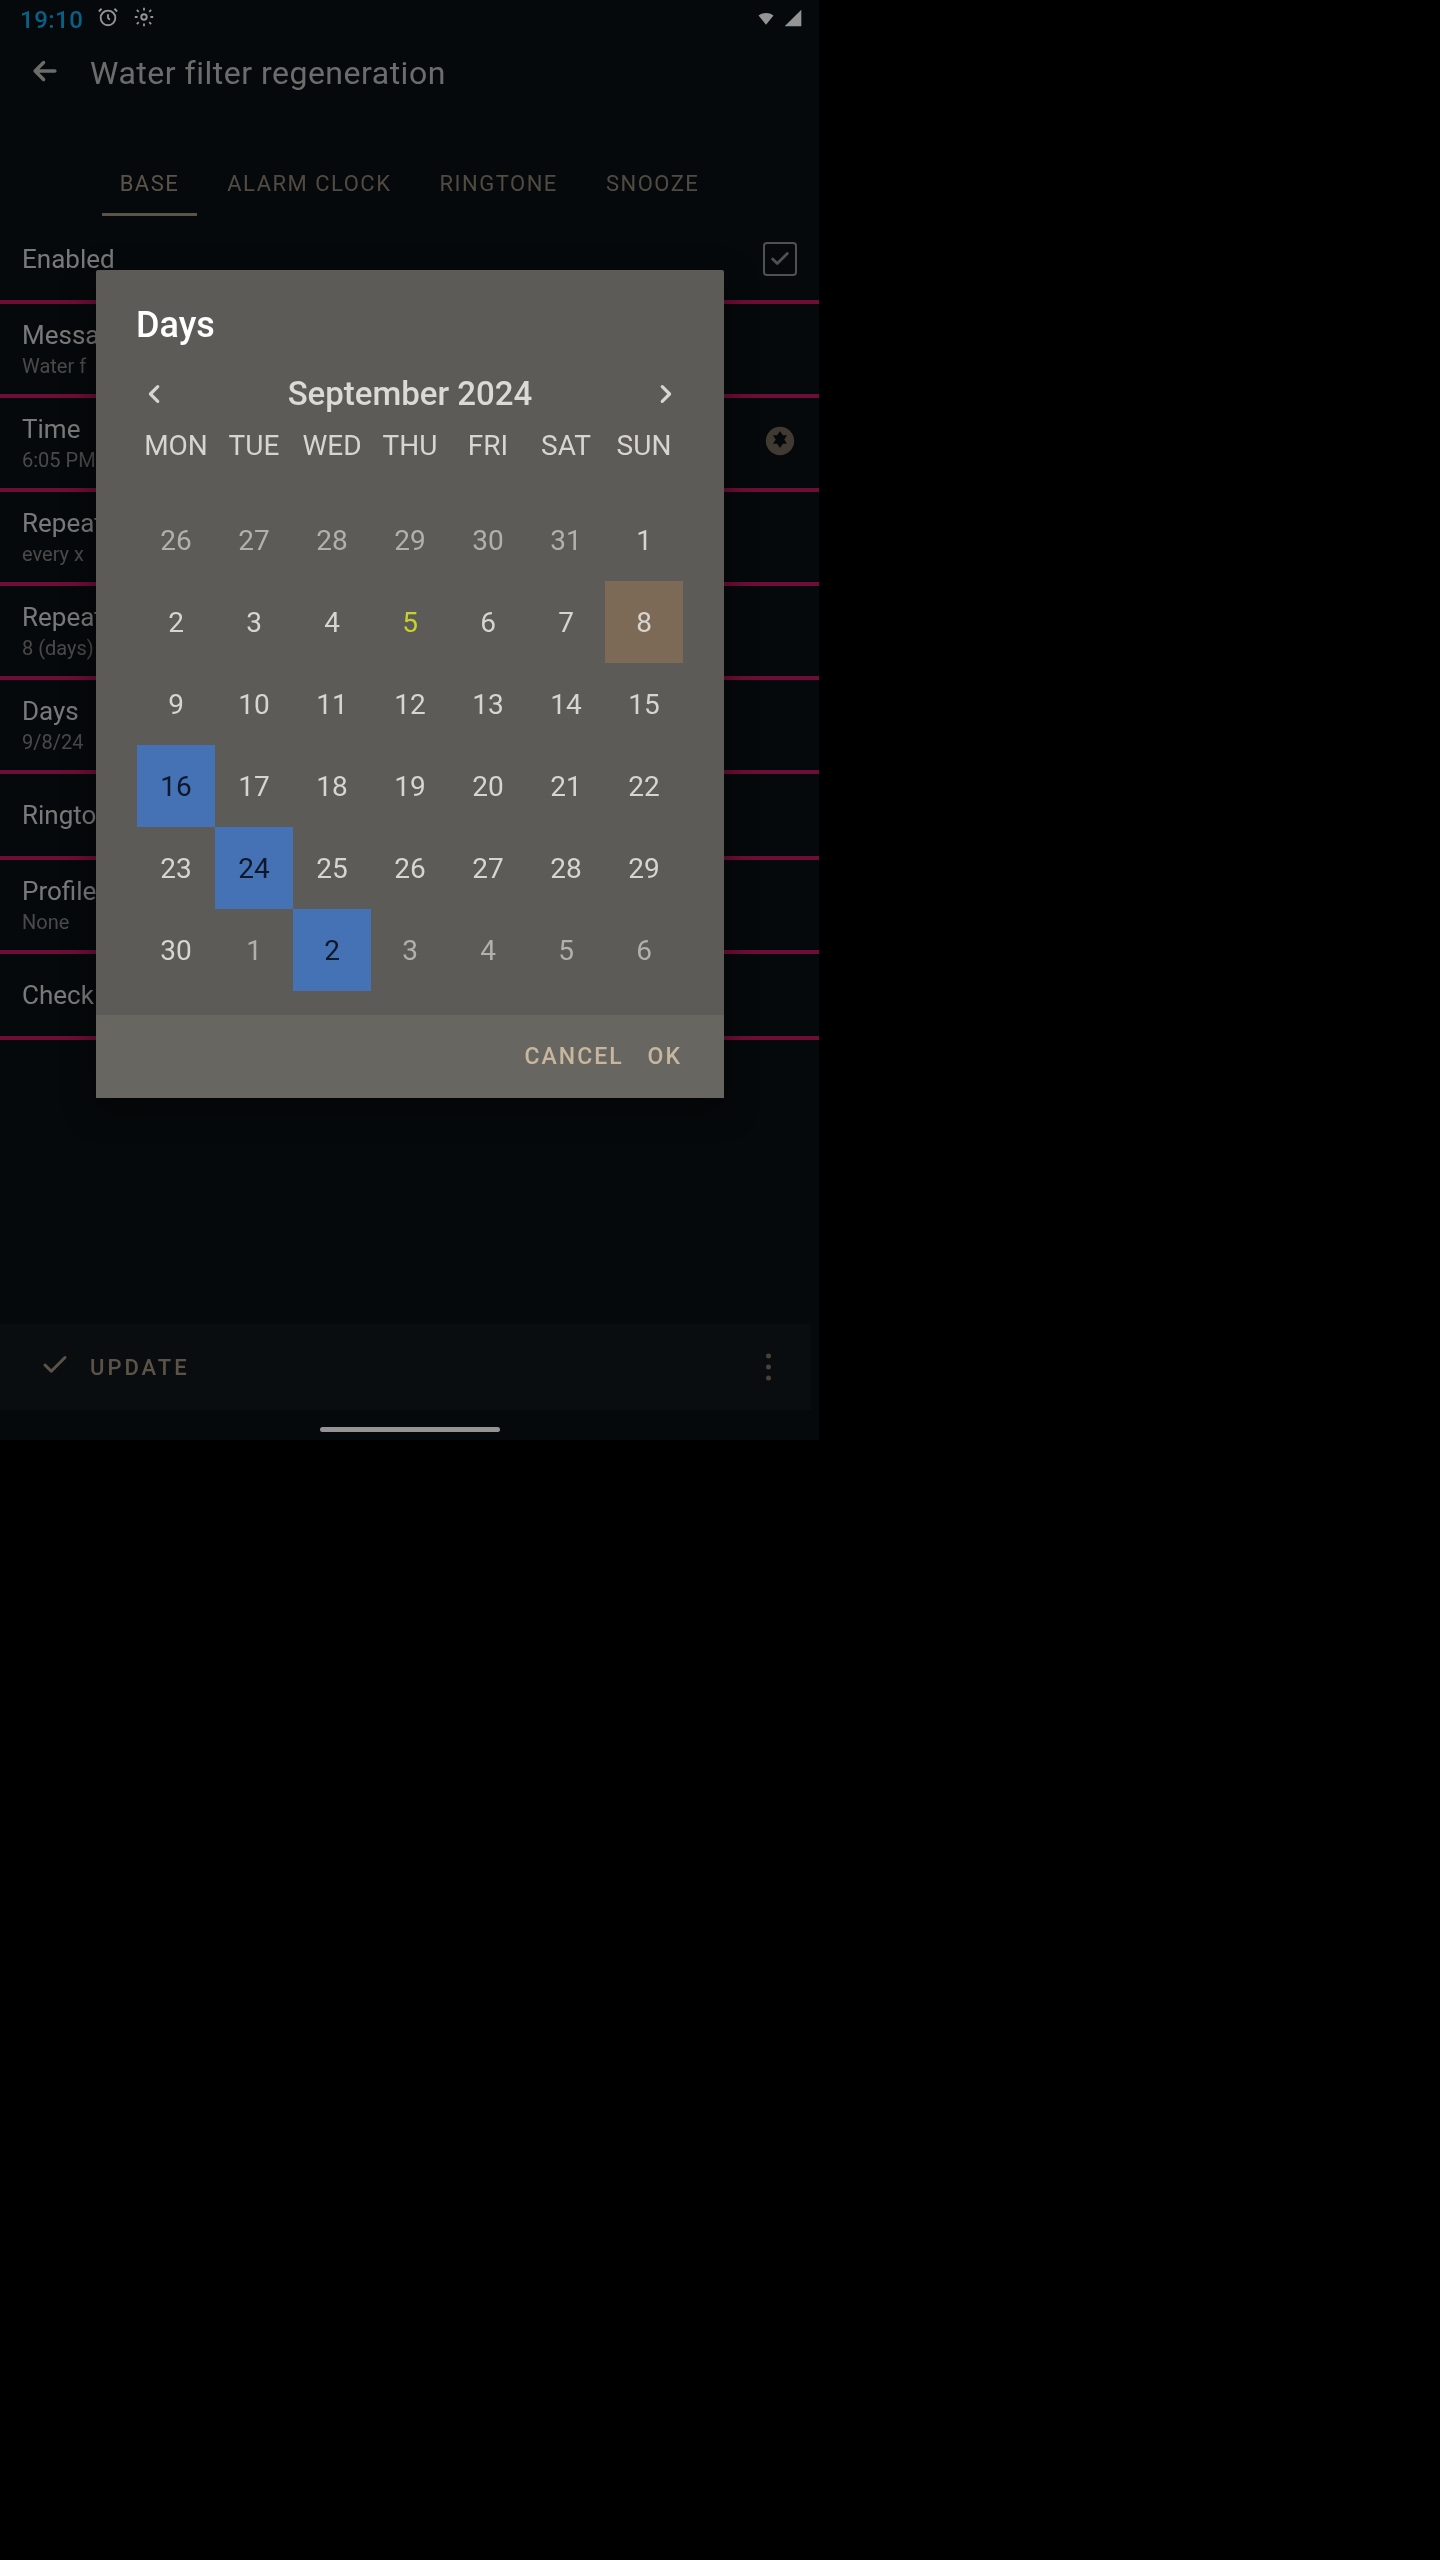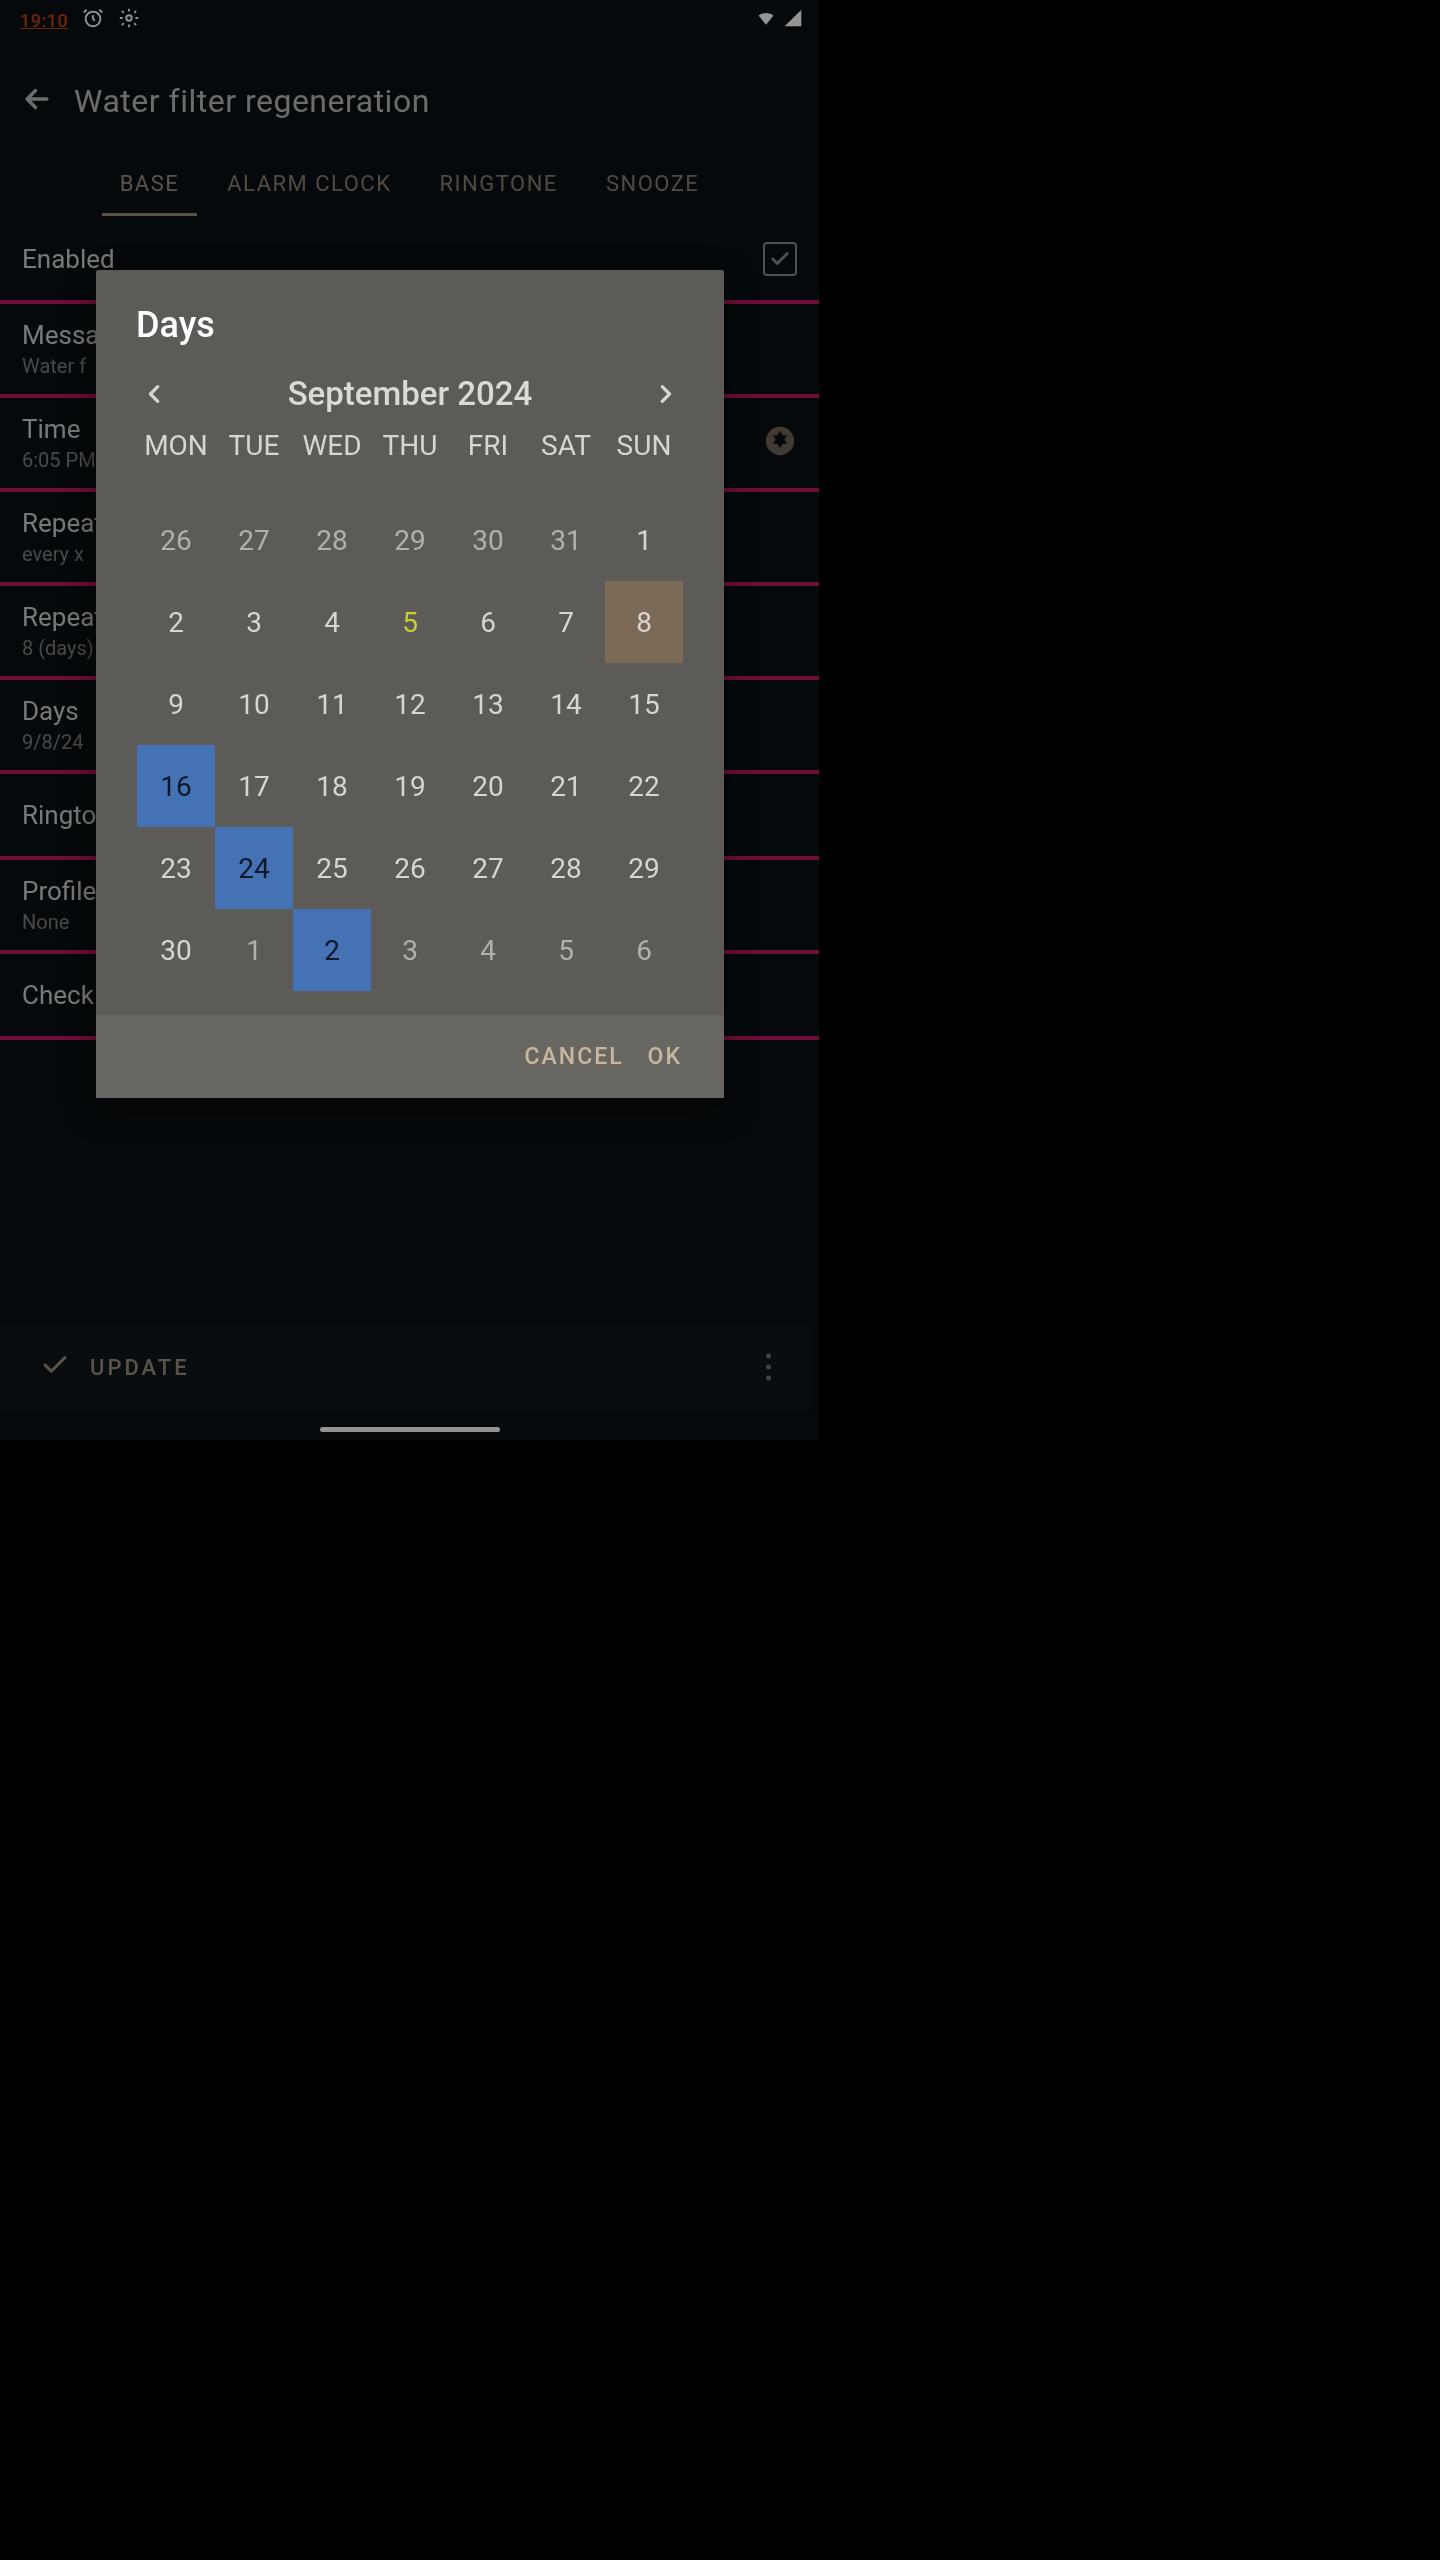--- a/index.html
+++ b/index.html
@@ -1,21 +1,21 @@
 <!DOCTYPE html>
 <html><head>
 <meta charset="utf-8">
 <style>
   * { margin:0; padding:0; box-sizing:border-box; font-family:-apple-system,BlinkMacSystemFont,'Segoe UI',Roboto,sans-serif; }
   html,body { width:819px; height:1440px; background:#000; overflow:hidden; }
   .screen { position:relative; width:819px; height:1440px; background:#0c1014; }
-  .status-bar { position:absolute; top:0; left:0; right:0; height:40px; display:flex; align-items:center; justify-content:space-between; padding:0 16px 0 20px; color:#c2410c; font-size:18px; font-weight:500; letter-spacing:0.5px;text-decoration:underline; }
+  .status-bar { position:absolute; top:0; left:0; right:0; height:40px; display:flex; align-items:center; justify-content:space-between; padding:0 16px 0 20px; color:#0ea5e9; font-size:24px; font-weight:500; letter-spacing:0.5px; }
   .status-left { display:flex; align-items:center; gap:14px; }
   .status-right { display:flex; align-items:center; gap:6px; }
-  .app-header { position:absolute; top:54px; left:0; right:0; height:66px; display:flex; align-items:flex-end; gap:20px; padding:0 20px; }
+  .app-header { position:absolute; top:54px; left:0; right:0; height:66px; display:flex; align-items:flex-start; gap:28px; padding:0 28px; }
   .back-arrow svg { width:34px; height:34px; }
   .app-title { font-size:32px; color:#b9baba; font-weight:400; letter-spacing:0.5px; }
   .tabs { position:absolute; top:150px; left:0; right:0; height:66px; display:flex; justify-content:center; gap:48px; padding:0 30px; color:#8b8172; font-size:22px; font-weight:400; letter-spacing:1.5px; }
   .tab { position:relative; display:flex; align-items:center; }
   .tab.active { color:#9e907b; }
   .tab.active::after { content:""; position:absolute; bottom:0; left:-18px; right:-18px; height:3px; background:#9e907b; }
   .list { position:absolute; top:218px; left:0; right:0; bottom:118px; }
   .row { position:relative; border-bottom:4px solid #be185d; padding:16px 22px; display:flex; flex-direction:column; justify-content:center; min-height:86px; }
   .row-title { font-size:26px; color:#cfd0d0; }
   .row-sub { font-size:20px; color:#7e7f7f; margin-top:4px; }

